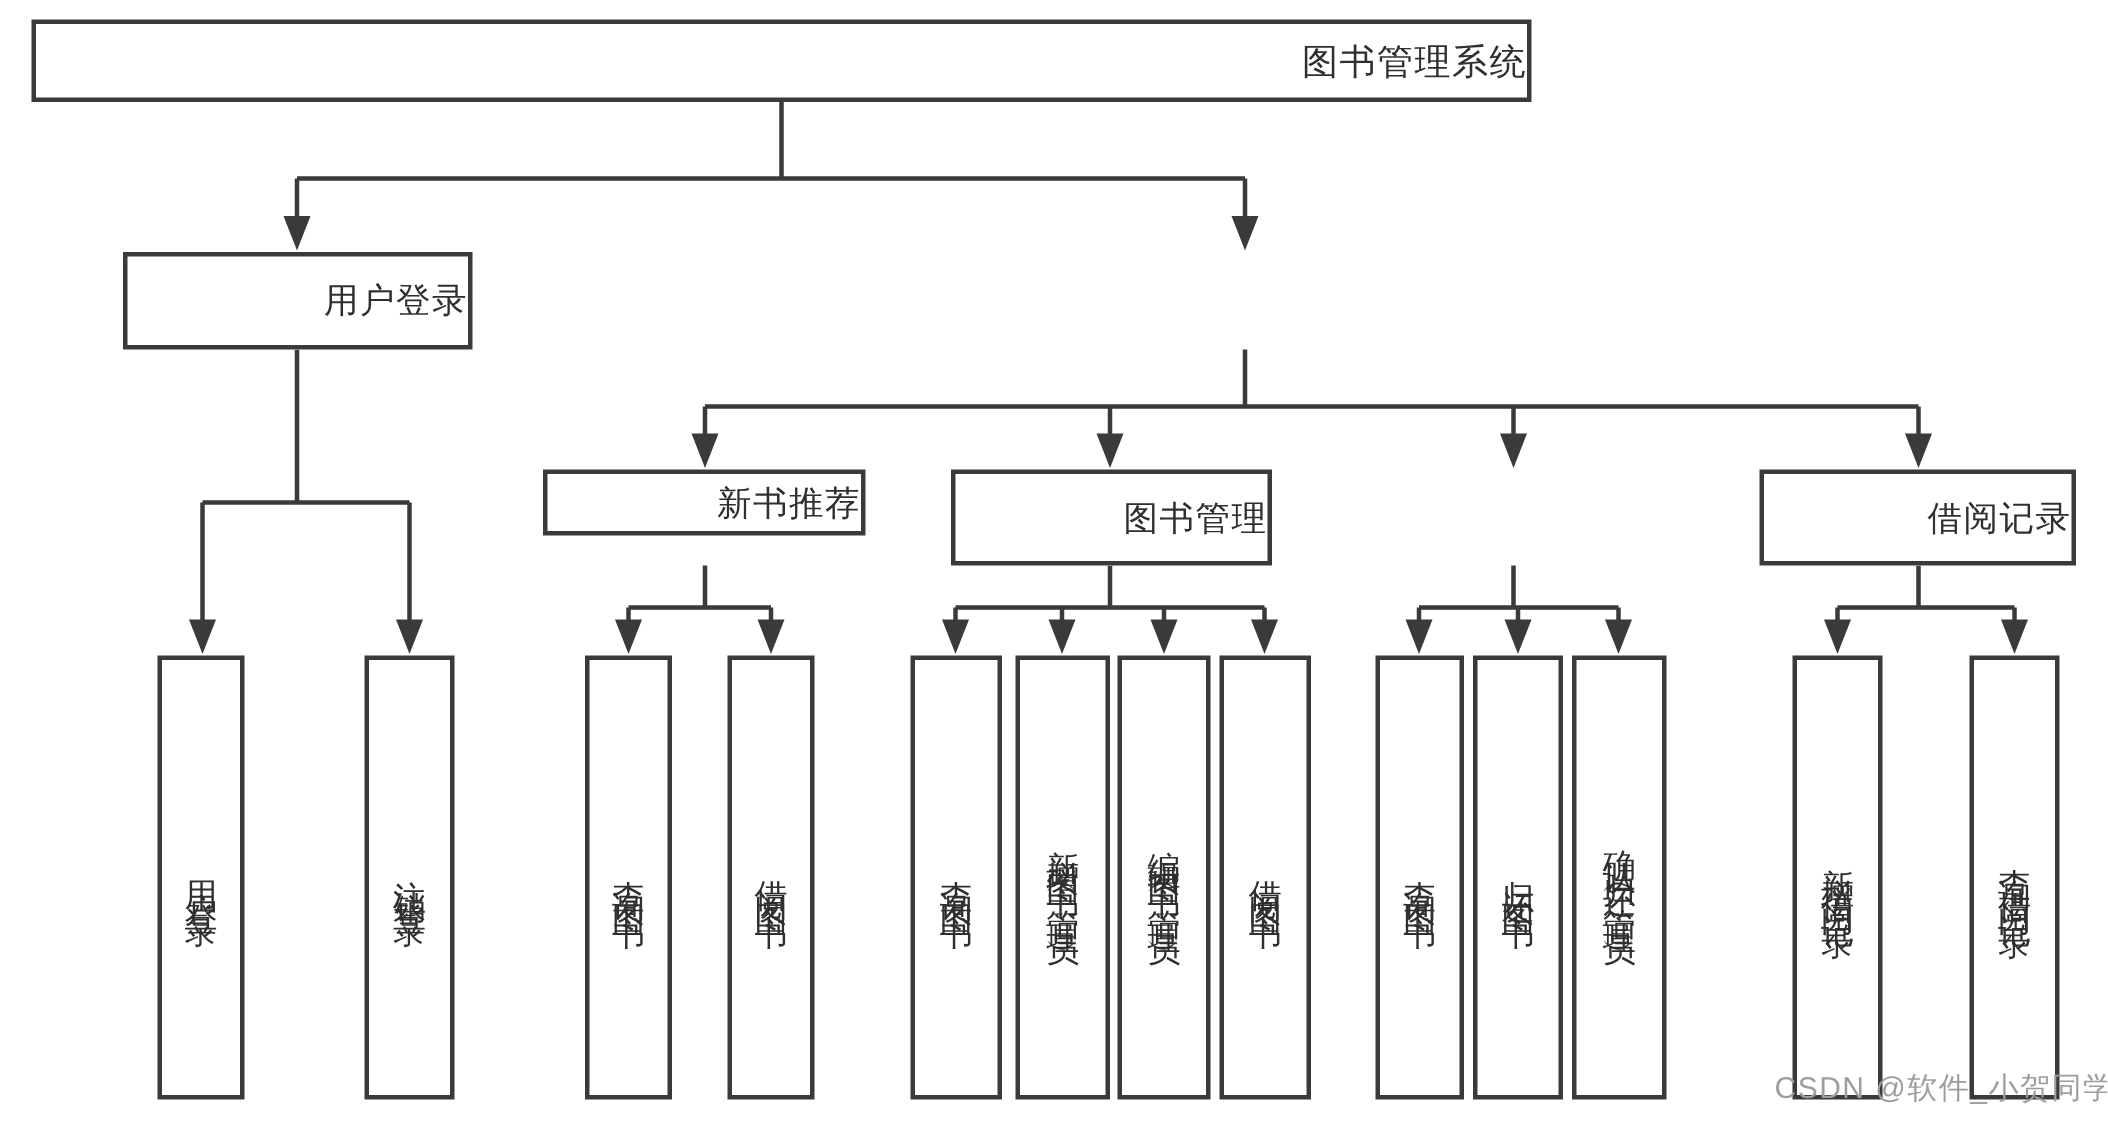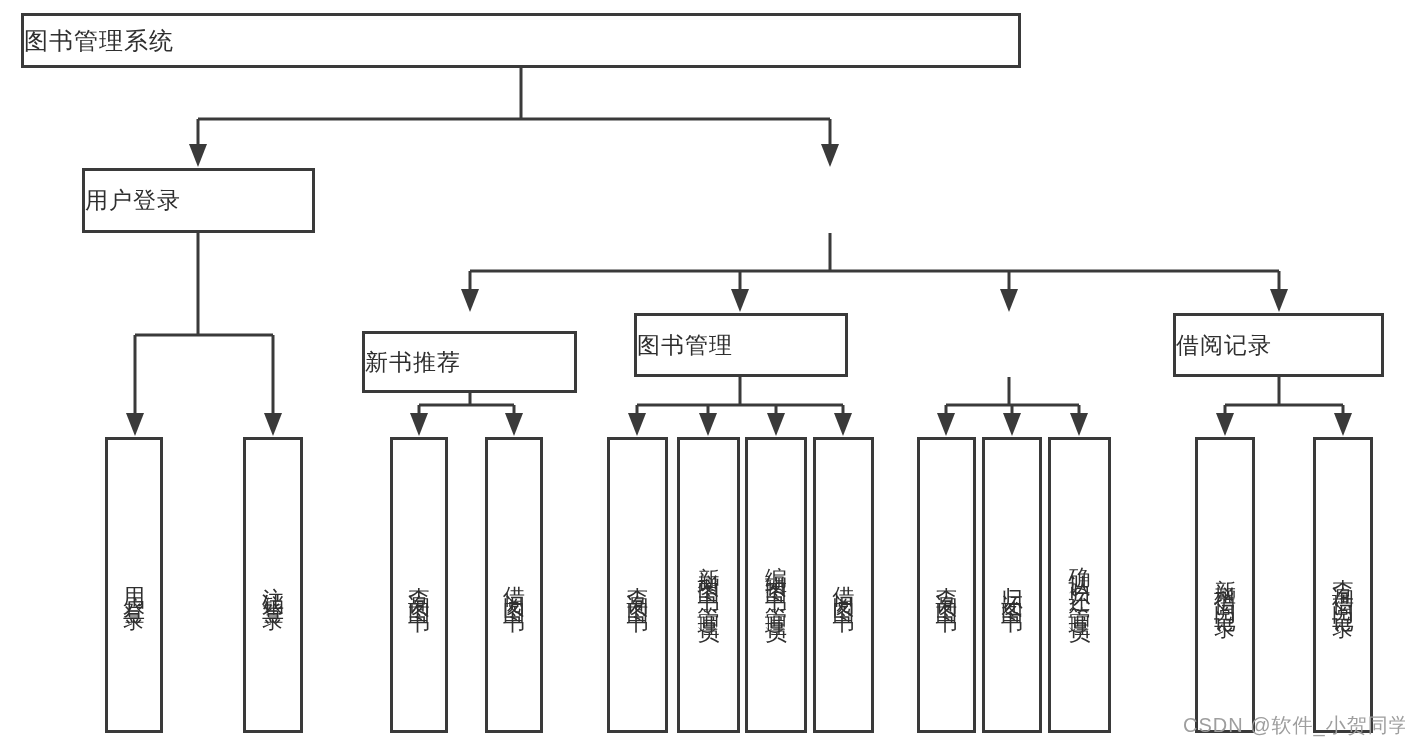--- a/index.html
+++ b/index.html
@@ -6,21 +6,21 @@
   .canvas{
     position:relative;width:1405px;height:747px;background:#ffffff;overflow:hidden;
     font-family:"Liberation Sans","DejaVu Sans",sans-serif;color:#2f2f2f;
   }
   .connectors{position:absolute;left:0;top:0;}
   .ln{stroke:#3a3a3a;stroke-width:3;fill:none;}
   .arrows line{stroke:#3a3a3a;stroke-width:3;}
   .arrows polygon{fill:#3a3a3a;stroke:none;}
   .hbox{
     position:absolute;box-sizing:border-box;border:3px solid #3a3a3a;background:#ffffff;
-    display:flex;align-items:center;justify-content:flex-start;
+    display:flex;align-items:center;justify-content:flex-end;
     font-size:23px;letter-spacing:1px;color:#2f2f2f;
   }
   .hbox.root{font-size:24px;}
   .vbox{
     position:absolute;box-sizing:border-box;border:3px solid #3a3a3a;background:#ffffff;
     top:437px;height:296px;
     display:flex;align-items:center;justify-content:center;
     writing-mode:vertical-rl;text-orientation:mixed;
     font-size:22px;letter-spacing:8px;color:#2f2f2f;line-height:1;
   }
@@ -94,21 +94,21 @@
   </svg>
 
   <div class="hbox root" style="left:21px;top:13px;width:1000px;height:55px">
     <span>图书管理系统</span>
   </div>
 
   <div class="hbox" style="left:82px;top:168px;width:233px;height:65px">
     <span>用户登录</span>
   </div>
 
-  <div class="hbox" style="left:362px;top:331px;width:215px;height:62px">
+  <div class="hbox" style="left:362px;top:313px;width:215px;height:44px">
     <span>新书推荐</span>
   </div>
   <div class="hbox" style="left:634px;top:313px;width:214px;height:64px">
     <span>图书管理</span>
   </div>
   <div class="hbox" style="left:1173px;top:313px;width:211px;height:64px">
     <span>借阅记录</span>
   </div>
 
   <div class="vbox" style="left:105px;width:58px">

